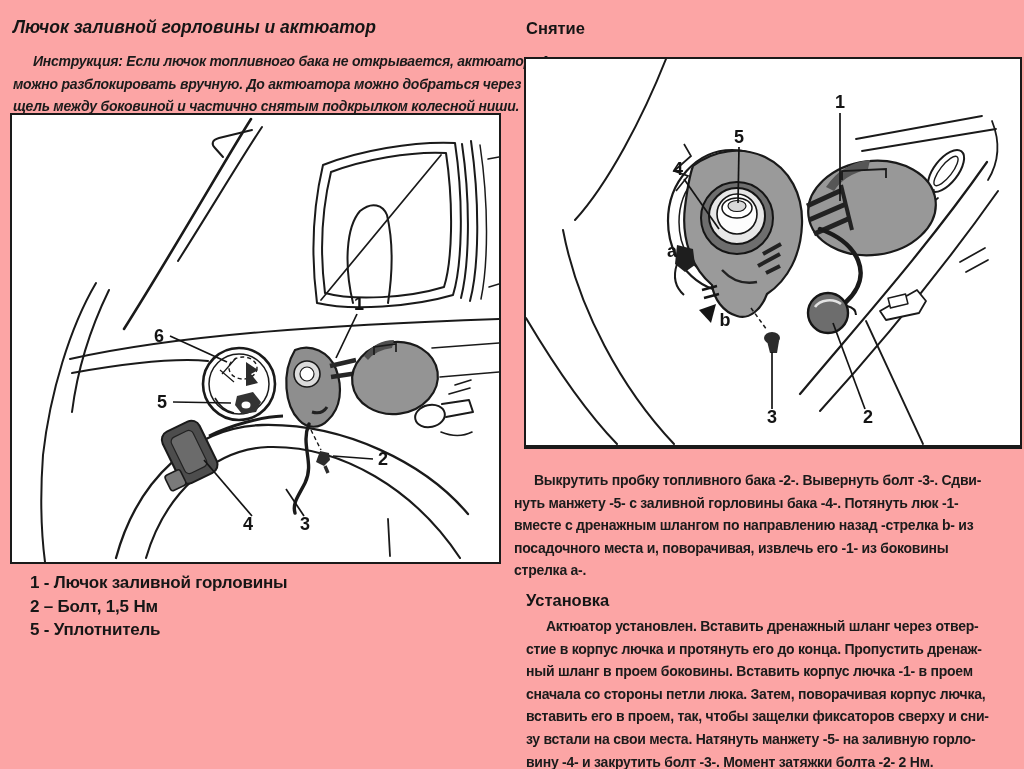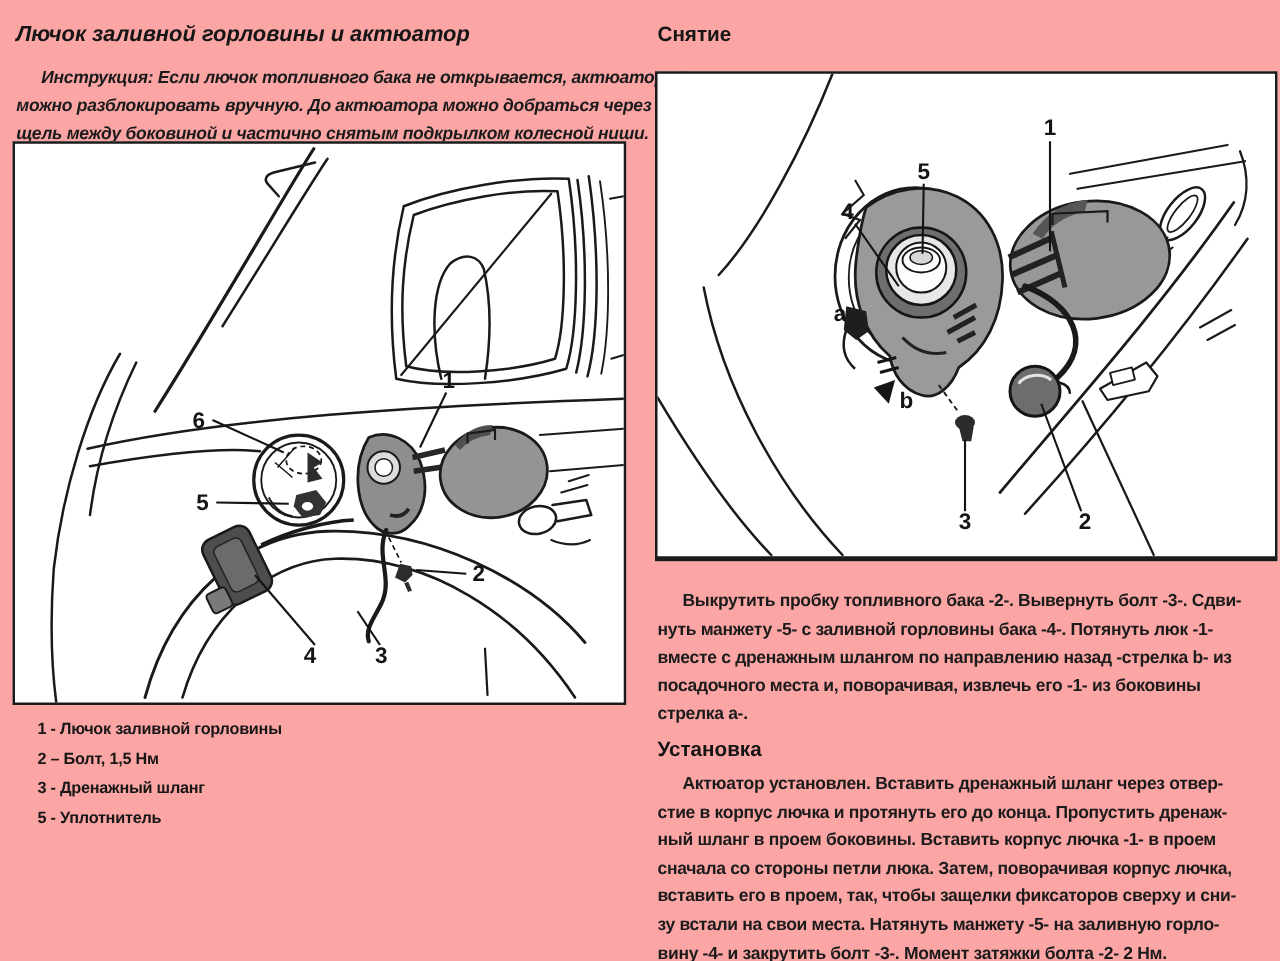--- a/index.html
+++ b/index.html
@@ -16,25 +16,25 @@
   .h2{font-weight:700;font-size:16.5px;line-height:1.2;}
   .para{
     font-weight:700;font-size:14px;line-height:22.6px;
     letter-spacing:-0.25px;white-space:pre;color:#1b1b1b;
   }
   .instruction{left:13px;top:36px;width:496px;font-style:italic;text-indent:20px;}
   .frame{background:#fff;border:2.4px solid #1a1a1a;}
   .frame-left{left:10px;top:113px;width:487px;height:447px;}
   .frame-right{left:524px;top:57px;width:494px;height:386px;border-bottom-width:4px;}
   .legend{
-    left:30px;top:571px;font-weight:700;font-size:13px;line-height:23.6px;
+    left:30px;top:571px;font-weight:700;font-size:17px;line-height:23.6px;
     color:#161616;letter-spacing:-0.2px;
   }
   .removal-h{left:526px;top:5px;}
-  .removal-p{left:526px;top:455px;width:496px;text-indent:20px;}
+  .removal-p{left:514px;top:455px;width:496px;text-indent:20px;}
   .install-h{left:526px;top:577px;}
   .install-p{left:526px;top:601px;width:496px;text-indent:20px;}
   figure{margin:0;}
   svg{display:block;width:100%;height:100%;}
   svg text{
     font-family:"Liberation Sans",sans-serif;font-weight:700;
     font-size:18px;fill:#141414;text-anchor:middle;
   }
 </style>
 </head>
@@ -136,21 +136,20 @@
       <text x="347" y="195">1</text>
       <text x="371" y="350">2</text>
       <text x="236" y="415">4</text>
       <text x="293" y="415">3</text>
     </svg>
   </figure>
 
   <div class="abs legend">
     <div>1 - Лючок заливной горловины</div>
     <div>2 – Болт, 1,5 Нм</div>
-    <div>3 - Дренажный шланг</div>
     <div>5 - Уплотнитель</div>
   </div>
 
   <h2 class="abs h2 removal-h">Снятие</h2>
 
   <figure class="abs frame frame-right">
     <svg viewBox="0 0 494 386">
 
       <g fill="none" stroke="#1a1a1a" stroke-width="2" stroke-linecap="round" stroke-linejoin="round">
         <path d="M140,0 C117,58 82,125 49,161"></path>

